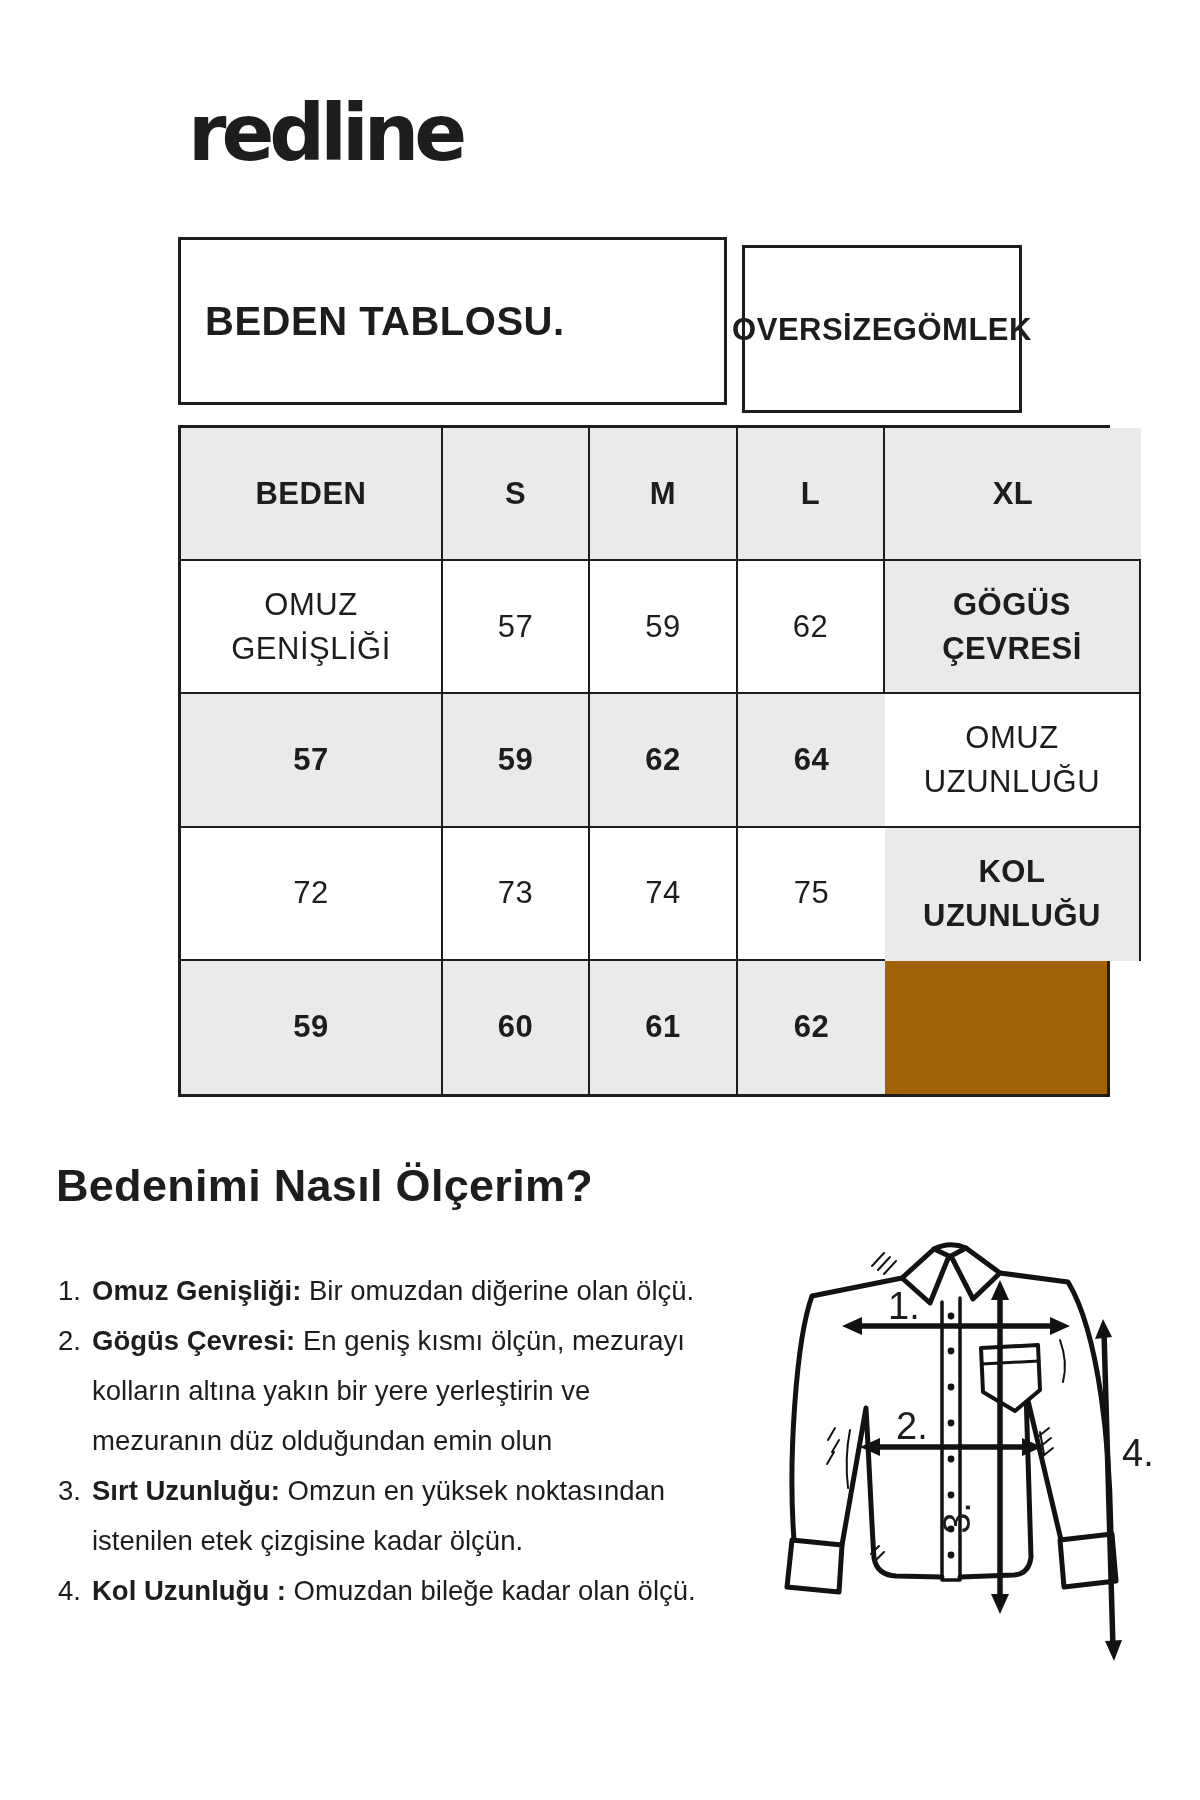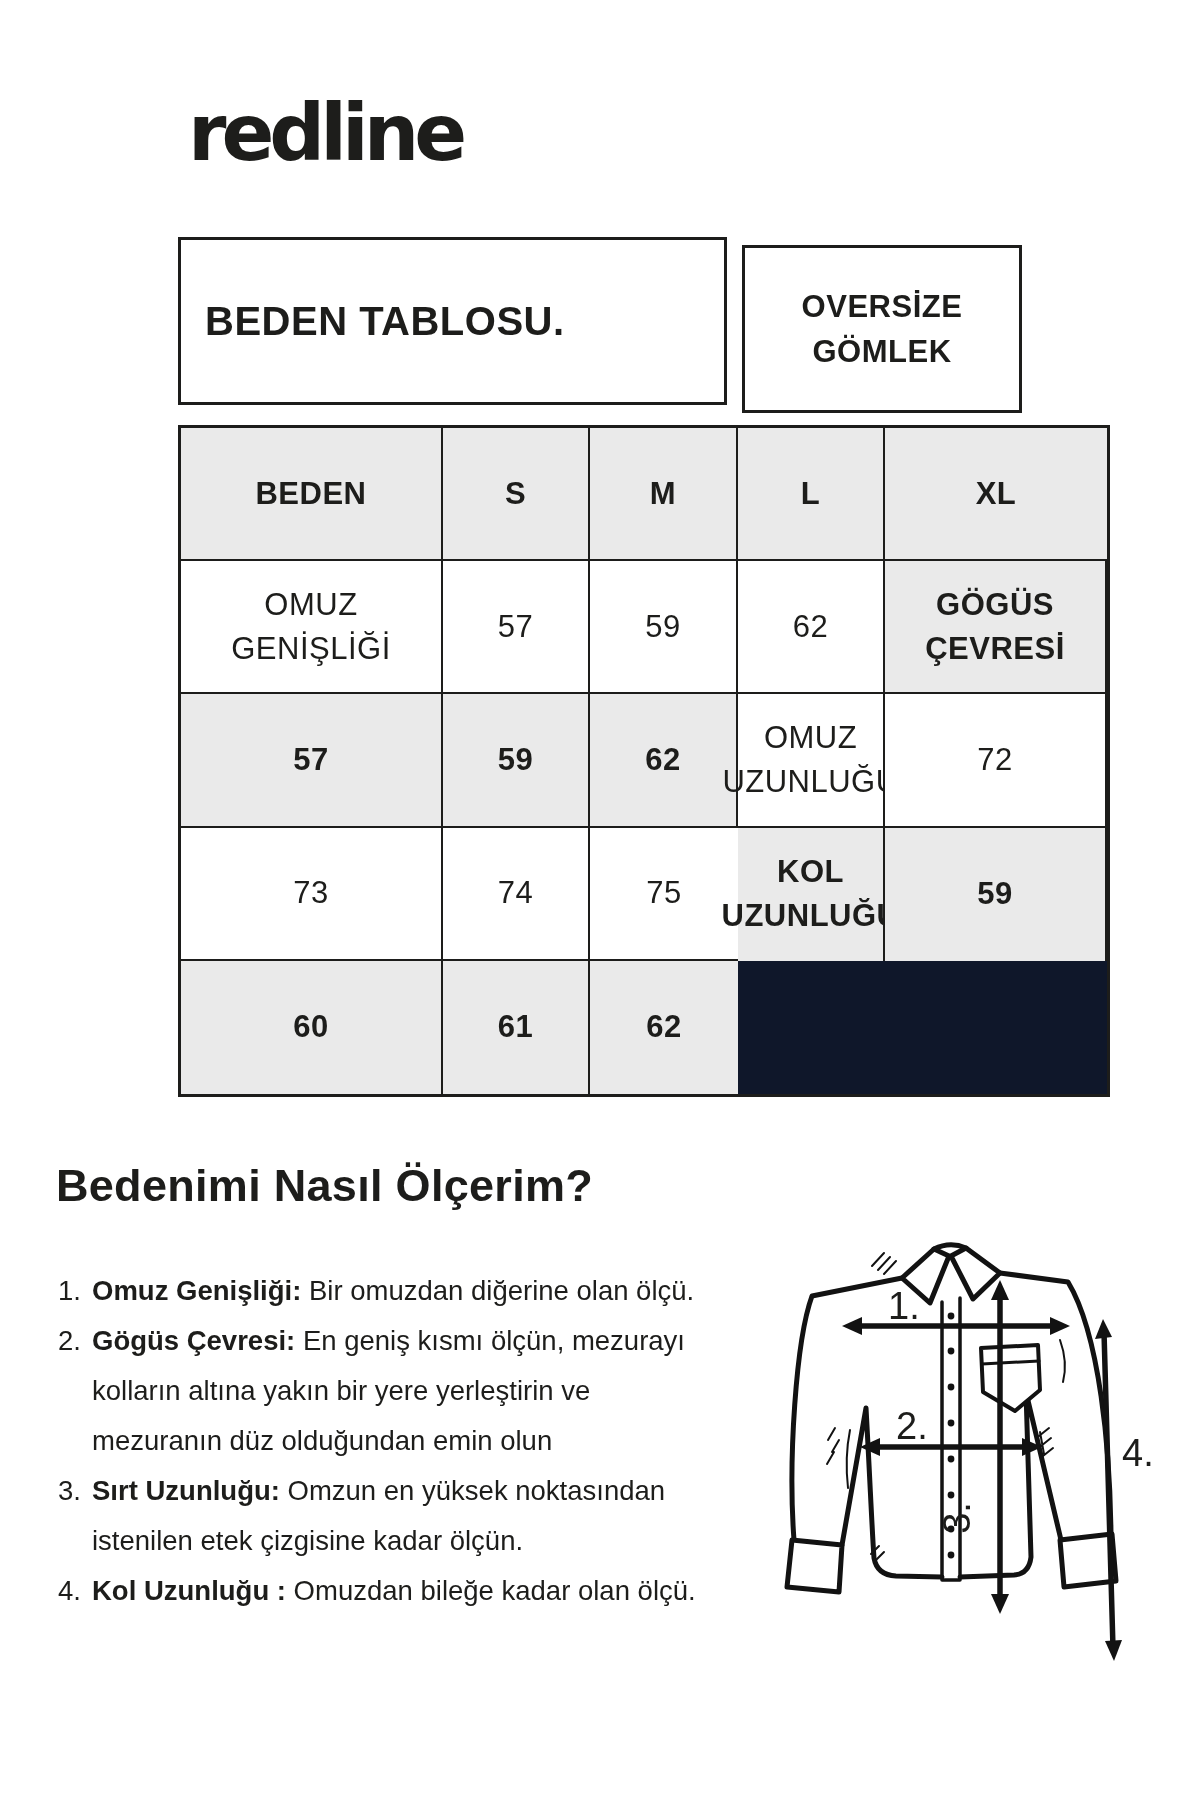--- a/index.html
+++ b/index.html
@@ -8,27 +8,27 @@
   .abs{position:absolute;}
 
   
   .logo{left:188px;top:88px;font-family:"DejaVu Sans",sans-serif;font-weight:bold;
         font-size:78px;letter-spacing:-5px;color:#1d1d1b;}
 
   
   .hbox{border:3px solid #1d1d1b;background:#fff;box-sizing:border-box;display:flex;}
   .box-title{left:178px;top:237px;width:549px;height:168px;align-items:center;
              padding-left:24px;font-size:40px;font-weight:700;letter-spacing:.5px;}
-  .box-product{left:742px;top:245px;width:280px;height:168px;flex-direction:column;
+  .box-product{left:742px;top:245px;width:280px;height:168px;flex-direction:row;
                align-items:center;justify-content:center;font-size:31px;font-weight:700;
                line-height:45px;letter-spacing:.5px;text-align:center;}
 
   
   .size-table{left:178px;top:425px;width:932px;height:672px;border:3px solid #1d1d1b;
-              box-sizing:border-box;display:grid;background:#0f172a;
+              box-sizing:border-box;display:grid;background:#a16207;
               grid-template-columns:262px 147px 148px 147px 1fr;
               grid-template-rows:repeat(5,1fr);}
   .cell{border-right:2px solid #1d1d1b;border-bottom:2px solid #1d1d1b;
         display:flex;align-items:center;justify-content:center;text-align:center;
         font-size:31px;letter-spacing:.5px;line-height:1.42;}
   .cell.last-col{border-right:none;}
   .cell.last-row{border-bottom:none;}
   .cell.shaded{background:#eaeaea;font-weight:700;}
   .cell.plain{background:#fff;font-weight:400;}
   .cell.lbl{padding:0 38px;}
@@ -74,20 +74,21 @@
 
   <div class="cell plain lbl">OMUZ GENİŞLİĞİ</div>
   <div class="cell plain">57</div>
   <div class="cell plain">59</div>
   <div class="cell plain">62</div>
 
   <div class="cell shaded lbl">GÖGÜS ÇEVRESİ</div>
   <div class="cell shaded">57</div>
   <div class="cell shaded">59</div>
   <div class="cell shaded">62</div>
+  <div class="cell shaded last-col">64</div>
 
   <div class="cell plain lbl">OMUZ UZUNLUĞU</div>
   <div class="cell plain">72</div>
   <div class="cell plain">73</div>
   <div class="cell plain">74</div>
   <div class="cell plain last-col">75</div>
 
   <div class="cell shaded lbl last-row">KOL UZUNLUĞU</div>
   <div class="cell shaded last-row">59</div>
   <div class="cell shaded last-row">60</div>

